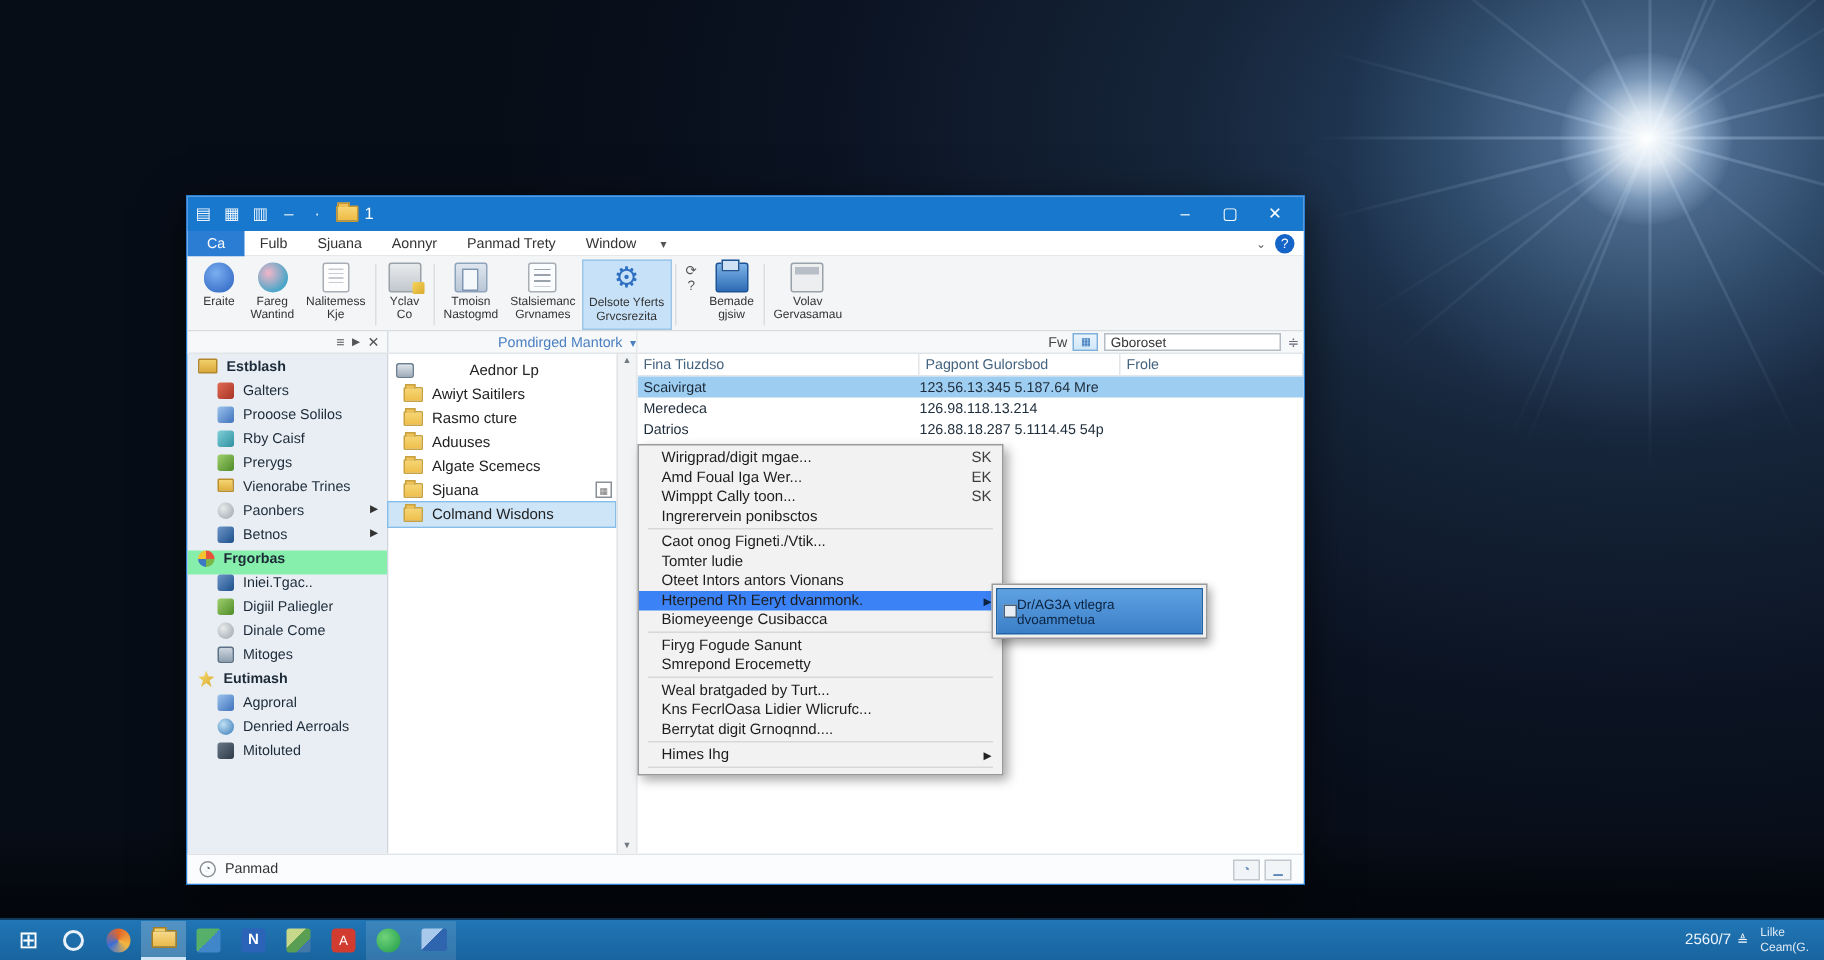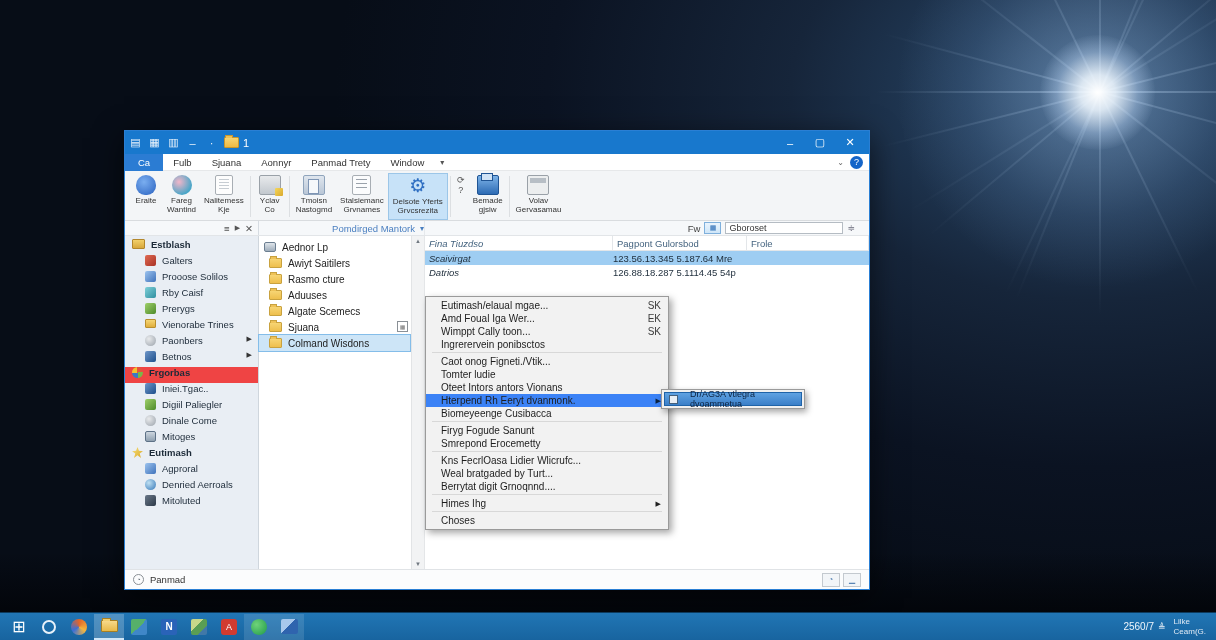--- a/index.html
+++ b/index.html
@@ -70,31 +70,31 @@
   .ri7 { background:transparent; color:#2f6fc2; font-size:19px; line-height:20px; width:24px; text-align:center; }
   .ri8small { font-size:9px; color:#555; width:16px; display:flex; flex-direction:column; align-items:center; line-height:1.1; padding-top:3px;}
   .ri9 { background:linear-gradient(#7db3e8,#2d6bb4); border:1px solid #1f5494; }
   .ri9::before { content:""; position:absolute; left:3px; top:-3px; width:10px; height:6px; background:#cfe2f5; border:1px solid #1f5494;}
   .ri10 { background:#eceeef; border:1px solid #9aa1a8; }
   .ri10::before { content:""; position:absolute; left:2px; top:2px; right:2px; height:5px; background:#b7bec5; }
 
   .headerrow { height:15px; display:flex; background:#f6f8fa; border-bottom:1px solid #e2e5e8; flex:0 0 auto; align-items:center; font-size:9.5px; }
   .hr-side { width:134px; display:flex; align-items:center; justify-content:flex-end; gap:5px; padding-right:5px; color:#555; border-right:1px solid #d6dce2; height:100%; }
   .hr-tree { width:166px; display:flex; align-items:center; padding-left:7px; gap:5px; color:#4a7fc0; height:100%; border-right:1px solid #e6e9ec;justify-content:flex-end; }
-  .hr-list { flex:1; display:flex; align-items:center; justify-content:flex-end; gap:4px; padding-right:14px; height:100%; color:#444; }
+  .hr-list { flex:1; display:flex; align-items:center; justify-content:flex-end; gap:4px; padding-right:3px; height:100%; color:#444; }
   .viewbtn { width:17px; height:12px; border:1px solid #7fb0dc; background:linear-gradient(#eaf4fd,#cfe6f8); color:#2c6db5; font-size:7px; display:flex; align-items:center; justify-content:center; }
   .searchbox { width:118px; height:12px; border:1px solid #b5bcc3; background:#fff; font-family:"Liberation Sans",sans-serif; font-size:9px; padding:0 3px; color:#333; }
   .filter-ic { color:#667; font-size:9px; }
 
   .content { position:relative; display:flex; flex:1 1 auto; overflow:hidden; }
 
   .sidebar { width:134px; background:#e9eef4; border-right:1px solid #cfd6dd; padding-top:3px; font-size:9.5px; color:#1c2a38; }
   .srow { height:16px; display:flex; padding-left:20px; position:relative; }
   .srow.head { font-weight:bold; padding-left:7px; }
-  .srow.sel { background:#ef4444; }
+  .srow.sel { background:#86efac; }
   .srow .arr { position:absolute; right:6px; color:#333; font-size:7px; }
   .sic { width:11px; height:11px; margin-right:6px; border-radius:2px; flex:0 0 auto; }
   .s-estb { background:linear-gradient(#f2d06a,#d8a83c); border:1px solid #b3872c; width:13px; height:10px; border-radius:1px;}
   .s-red { background:linear-gradient(135deg,#e06a52,#a93326); }
   .s-blue { background:linear-gradient(135deg,#9cc3ee,#3f72bb); }
   .s-teal { background:linear-gradient(135deg,#7fd0d8,#2f8fa0); }
   .s-green { background:linear-gradient(135deg,#9fd06a,#4d8a2a); }
   .s-yellow { background:linear-gradient(#f5d574,#e0ae3c); border:1px solid #b98f2e; height:9px; border-radius:1px;}
   .s-grey { background:radial-gradient(circle at 35% 35%, #e8eaec,#9aa2ab); border-radius:50%; }
   .s-multi { background:conic-gradient(#e5533c 0 25%, #7ab648 25% 50%, #3b78c4 50% 75%, #f2c230 75%); border-radius:50%; }
@@ -111,34 +111,34 @@
   .folder::before { content:""; position:absolute; top:-3px; left:0; width:5px; height:2px; background:#eec258; border:1px solid #c9a23f; border-bottom:none; }
   .neticon { width:12px; height:10px; background:linear-gradient(#dfe5ea,#9fadbb); border:1px solid #6b7e90; border-radius:2px; margin-right:6px; flex:0 0 auto;}
   .tbadge { position:absolute; right:2px; top:2px; width:11px; height:11px; border:1px solid #8a9096; background:#fff; font-size:6px; color:#777; display:flex; align-items:center; justify-content:center; }
   .tscroll { position:absolute; right:0; top:0; bottom:0; width:13px; background:#f2f3f4; border-left:1px solid #e2e4e6; display:flex; flex-direction:column; justify-content:space-between; align-items:center; color:#707880; font-size:6px; padding:2px 0; }
 
   .list { flex:1; background:#fff; font-size:9.5px; }
   .list-header { display:flex; height:15px; border-bottom:1px solid #e3e6e9; color:#44637f; align-items:center; }
   .lh { padding:0 4px; border-right:1px solid #e3e6e9; height:100%; display:flex; align-items:center; }
   .lrow { display:flex; height:14px; align-items:center; color:#1d2c3a; }
   .lrow.sel { background:#9ecdf2; }
-  .c1 { width:188px; padding-left:4px;font-style:italic; } .c2 { width:134px; } .c3 { flex:1; }
+  .c1 { width:188px; padding-left:4px; } .c2 { width:134px; } .c3 { flex:1; }
 
   .menu { position:absolute; left:300px; top:60px; width:244px; background:#f2f2f2; border:1px solid #9a9a9a;
     box-shadow:3px 3px 7px rgba(0,0,0,0.35); z-index:5; padding:2px 0; font-size:10px; color:#1d1d1d; }
   .mi { height:13px; display:flex; align-items:center; padding:0 7px 0 15px; }
   .mi .sc { margin-left:auto; color:#3c3c3c; }
   .mi .marrow { margin-left:auto; font-size:7px; color:#222; }
   .mi.hl { background:#3b82f6; }
   .mi.hl .marrow { color:#0b2240; }
   .msep { height:1px; background:#d8d8d8; margin:1px 6px 2px; }
 
   .submenu { position:absolute; left:536px; top:153px; width:144px; background:#f0f0f0; border:1px solid #9a9a9a;
     box-shadow:2px 3px 6px rgba(0,0,0,0.35); padding:2px; z-index:6; font-size:9px; }
-  .smi { height:14px; background:linear-gradient(#5fa2e2,#3b7fc8); border:1px solid #1f63a8; display:flex; align-items:center; color:#0b2240; padding:0 4px; gap:12px; }
+  .smi { height:31px; background:linear-gradient(#5fa2e2,#3b7fc8); border:1px solid #1f63a8; display:flex; align-items:center; color:#0b2240; padding:0 4px; gap:0; }
   .smic { width:9px; height:9px; background:#e8eef4; border:1px solid #44607c; flex:0 0 auto; }
 
   .statusbar { height:20px; border-top:1px solid #e0e3e6; display:flex; align-items:center; background:#fbfcfd; padding:0 8px; color:#333; flex:0 0 auto; font-size:9.5px; }
   .status-ic { width:11px; height:11px; border-radius:50%; border:1px solid #8a9096; color:#6a737c; font-size:7px; display:flex; align-items:center; justify-content:center; margin-right:6px; }
   .status-right { margin-left:auto; display:flex; gap:3px; }
   .svb { width:18px; height:14px; border:1px solid #c3c9cf; background:#f2f5f8; display:flex; align-items:center; justify-content:center; font-size:8px; color:#5b86b5; }
 
   
   .taskbar { position:absolute; left:0; bottom:0; width:100%; height:28px; background:linear-gradient(#2176b5,#18649f);
     border-top:1px solid #0d3a5c; display:flex; align-items:center; padding:0 4px; z-index:10; }
@@ -356,21 +356,21 @@
         <span class="sic s-globe"></span>
         <span>Denried Aerroals</span>
       </div>
       <div class="srow">
         <span class="sic s-dark"></span>
         <span>Mitoluted</span>
       </div>
     </div>
 
     <div class="tree">
-      <div class="trow" style="padding-left:5px;">
+      <div class="trow" style="padding-left:5px;gap:31px;">
         <span class="neticon"></span>
         <span>Aednor Lp</span>
       </div>
       <div class="trow">
         <span class="folder"></span>
         <span>Awiyt Saitilers</span>
       </div>
       <div class="trow">
         <span class="folder"></span>
         <span>Rasmo cture</span>
@@ -402,28 +402,32 @@
       <div class="list-header">
         <div class="lh c1">Fina Tiuzdso</div>
         <div class="lh c2">Pagpont Gulorsbod</div>
         <div class="lh c3">Frole</div>
       </div>
       <div class="lrow sel">
         <span class="c1">Scaivirgat</span>
         <span class="c2">123.56.13.345 5.187.64 Mre</span>
       </div>
       <div class="lrow">
+        <span class="c1">Meredeca</span>
+        <span class="c2">126.98.118.13.214</span>
+      </div>
+      <div class="lrow">
         <span class="c1">Datrios</span>
         <span class="c2">126.88.18.287 5.1114.45 54p</span>
       </div>
     </div>
 
     <div class="menu">
       <div class="mi">
-        <span>Eutimash/elaual mgae...</span>
+        <span>Wirigprad/digit mgae...</span>
         <span class="sc">SK</span>
       </div>
       <div class="mi">
         <span>Amd Foual Iga Wer...</span>
         <span class="sc">EK</span>
       </div>
       <div class="mi">
         <span>Wimppt Cally toon...</span>
         <span class="sc">SK</span>
       </div>
@@ -449,37 +453,34 @@
       </div>
       <div class="msep"></div>
       <div class="mi">
         <span>Firyg Fogude Sanunt</span>
       </div>
       <div class="mi">
         <span>Smrepond Erocemetty</span>
       </div>
       <div class="msep"></div>
       <div class="mi">
+        <span>Weal bratgaded by Turt...</span>
+      </div>
+      <div class="mi">
         <span>Kns FecrlOasa Lidier Wlicrufc...</span>
-      </div>
-      <div class="mi">
-        <span>Weal bratgaded by Turt...</span>
       </div>
       <div class="mi">
         <span>Berrytat digit Grnoqnnd....</span>
       </div>
       <div class="msep"></div>
       <div class="mi">
         <span>Himes Ihg</span>
         <span class="marrow">▶</span>
       </div>
       <div class="msep"></div>
-      <div class="mi">
-        <span>Choses</span>
-      </div>
     </div>
 
     <div class="submenu">
       <div class="smi">
         <span class="smic"></span>
         <span>Dr/AG3A vtlegra dvoammetua</span>
       </div>
     </div>
   </div>
 

